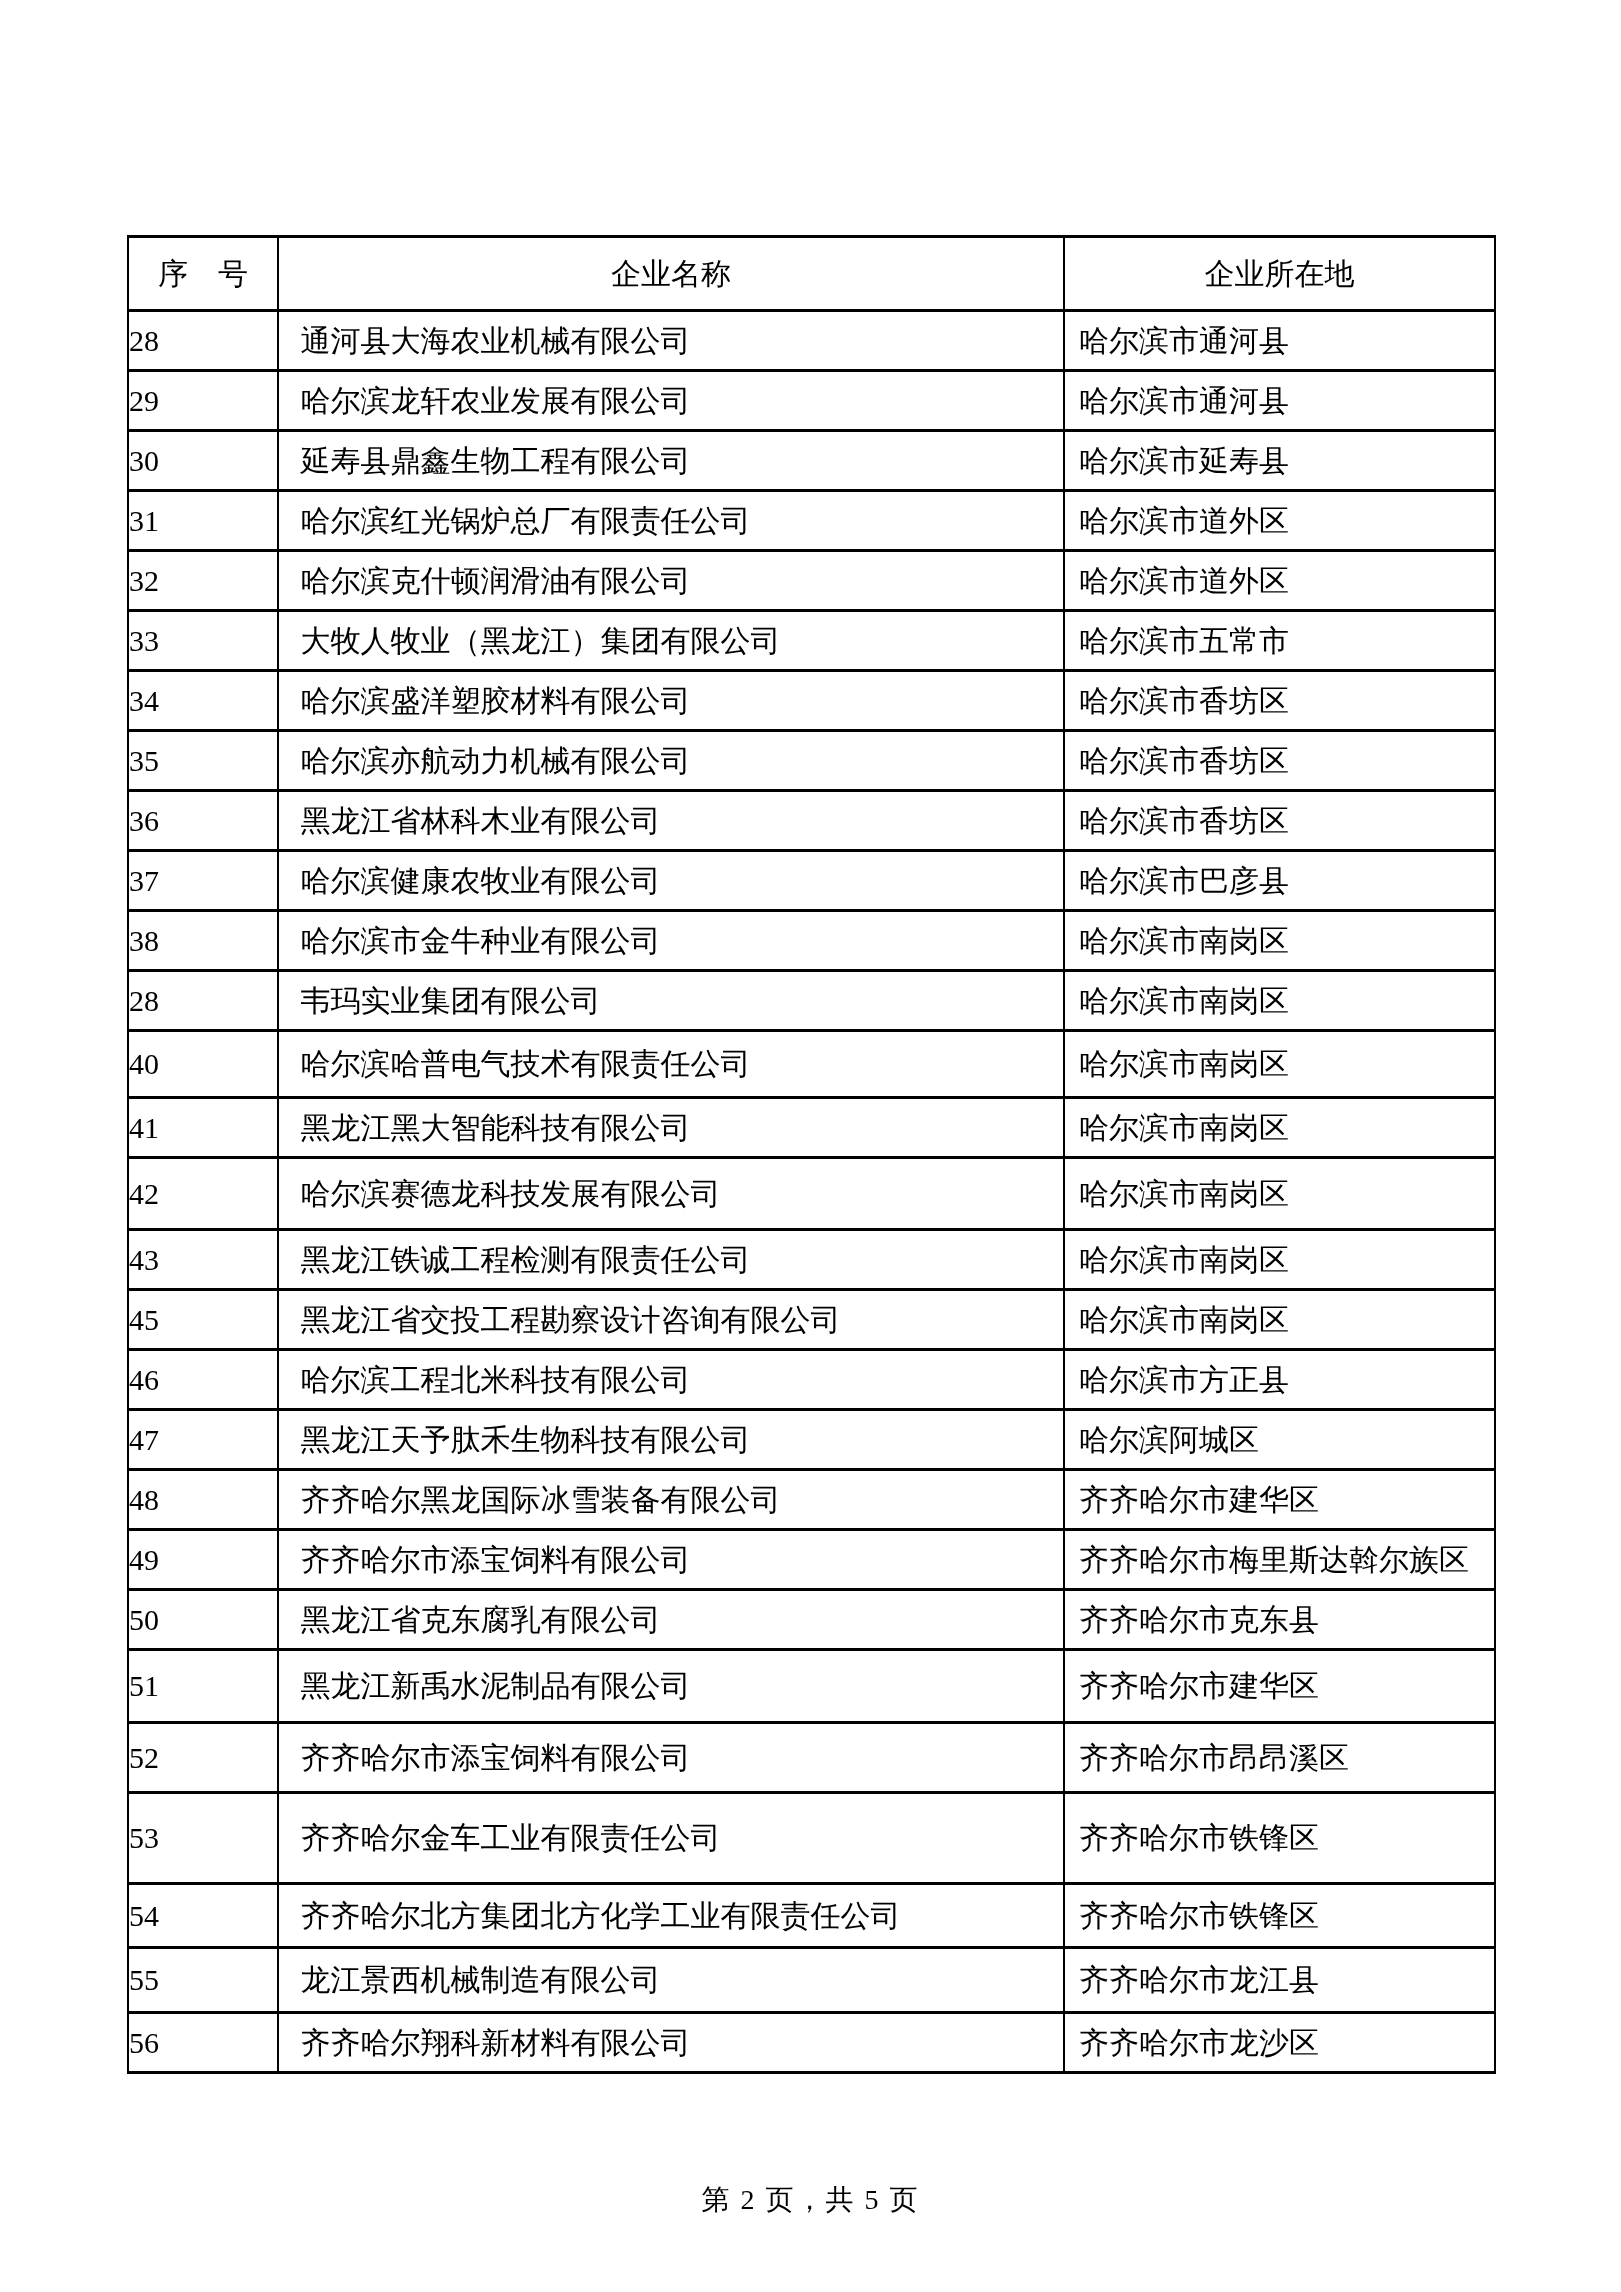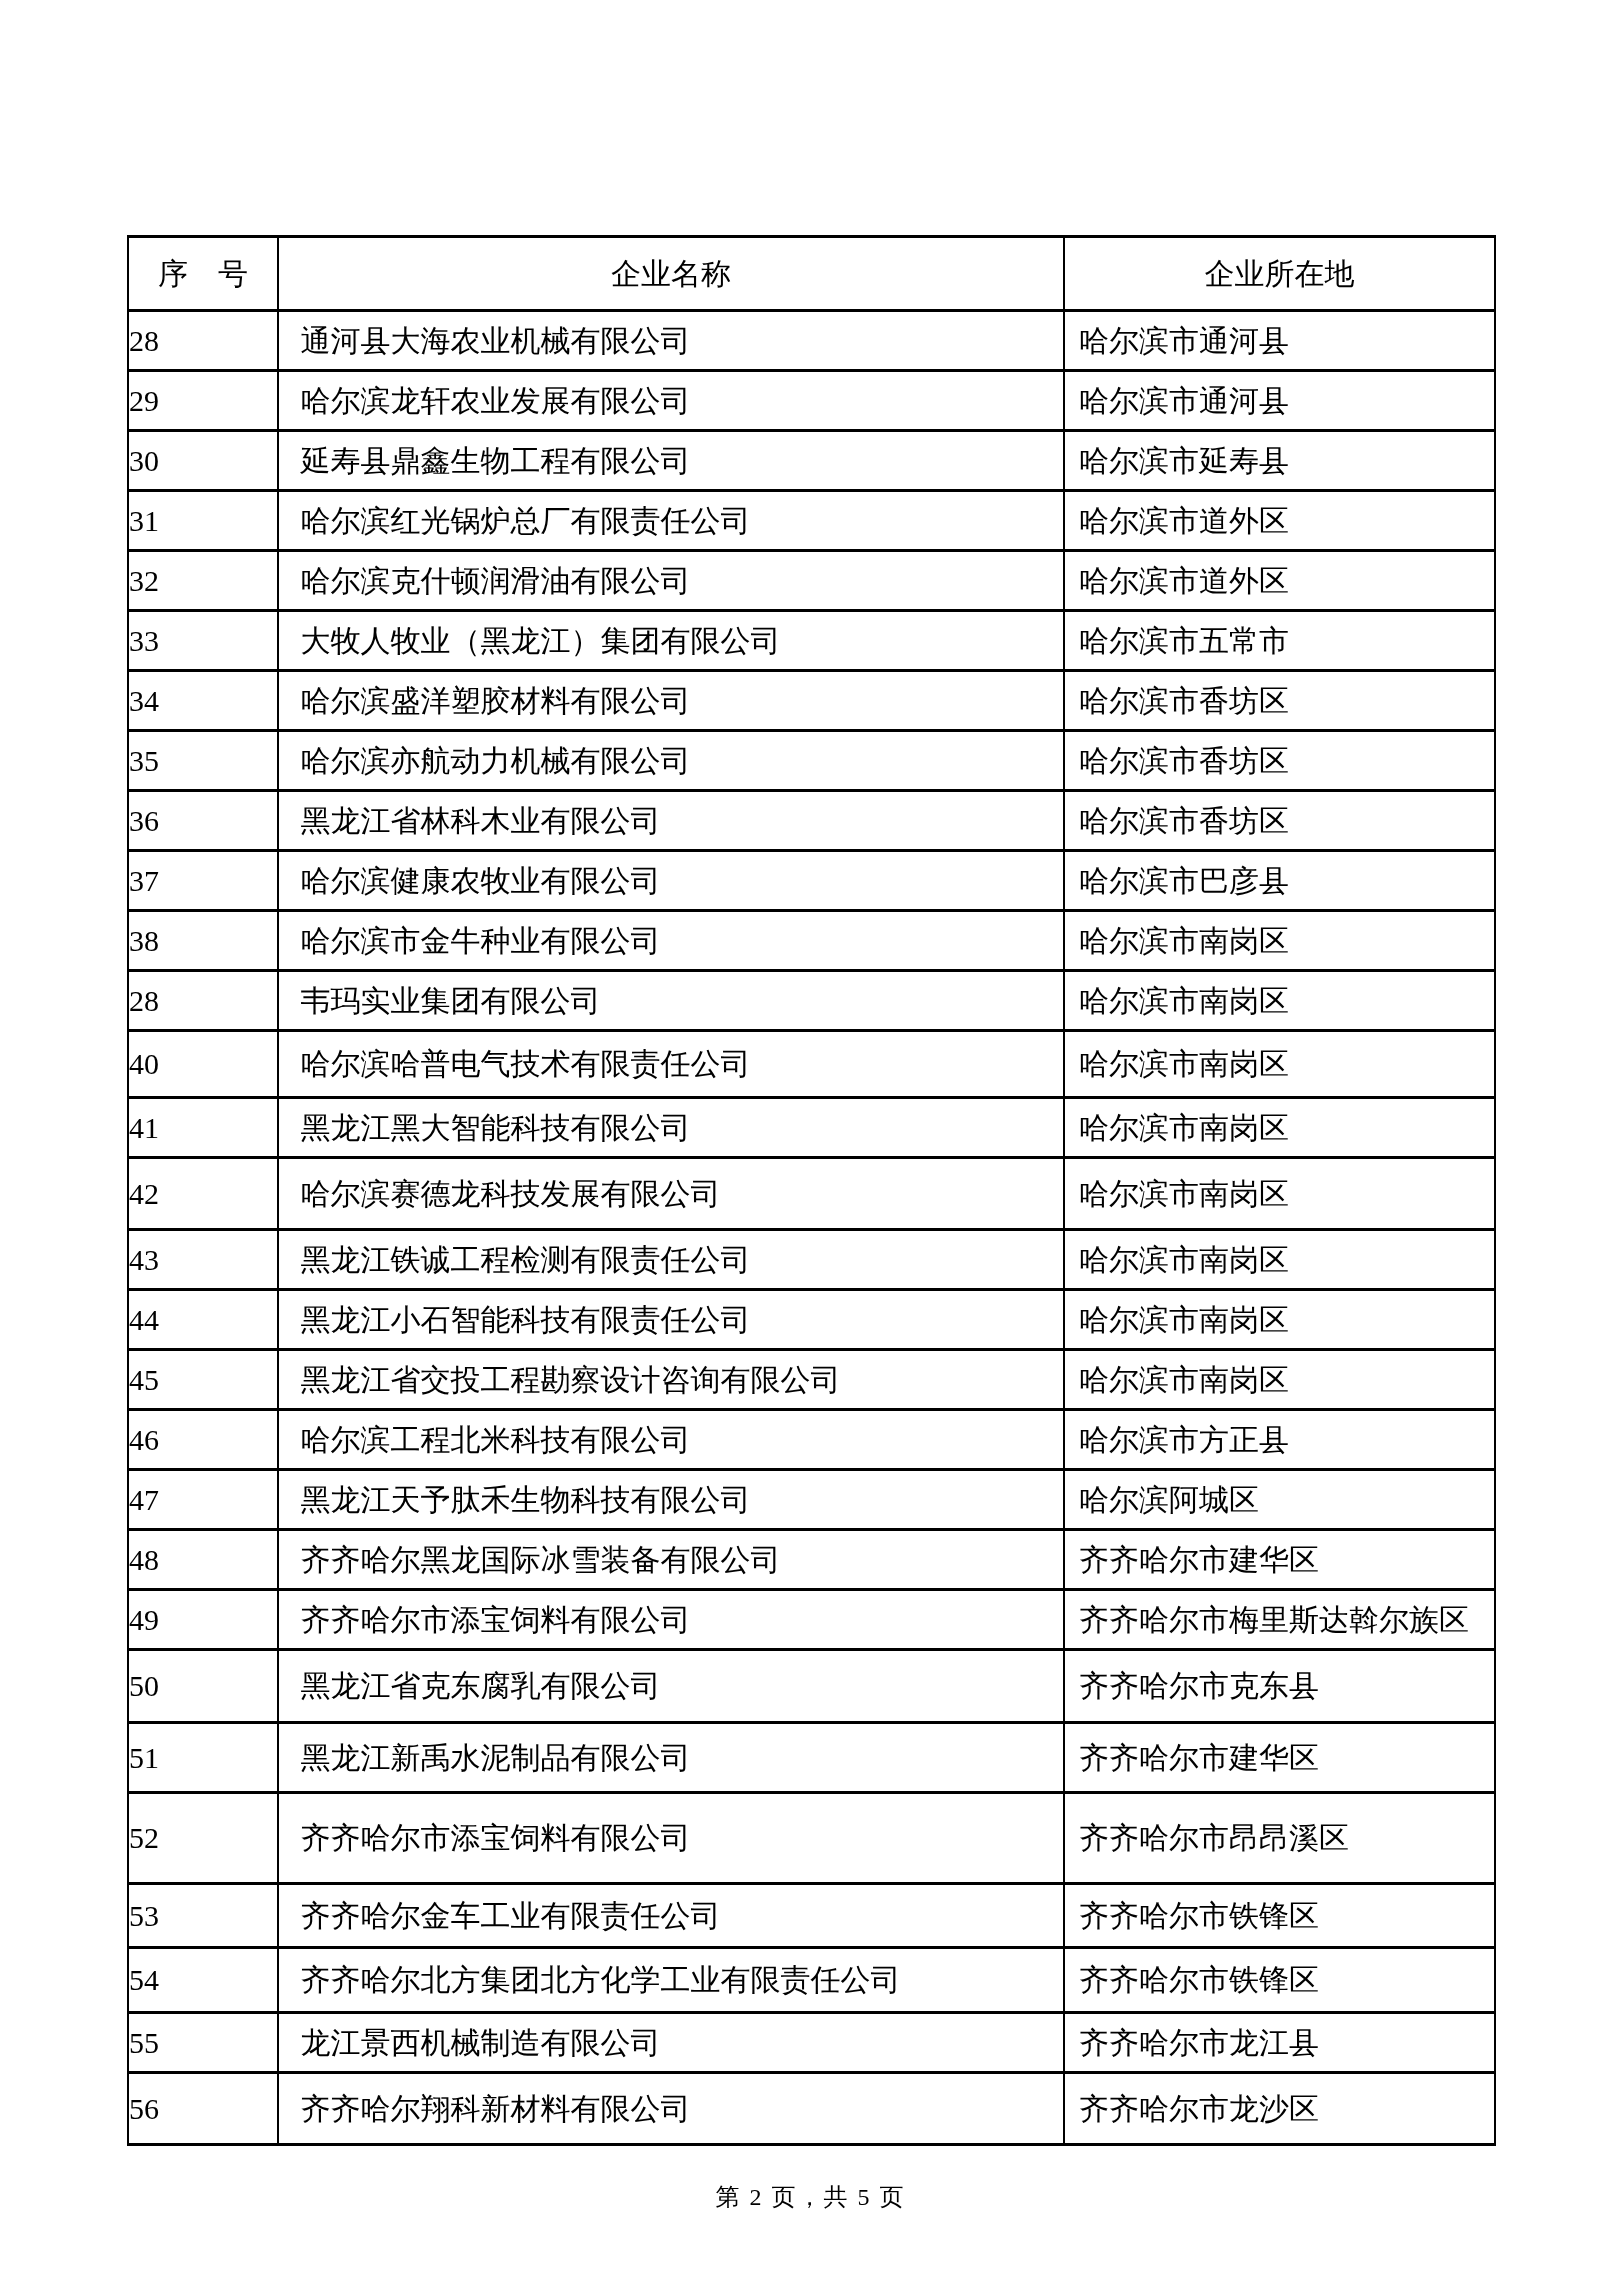--- a/index.html
+++ b/index.html
@@ -54,21 +54,21 @@
   th { text-align: center; }
   td.col-no   { text-align: left; }
   td.col-name { text-align: left; padding-left: 21.6px; padding-right: 0; }
   td.col-loc  { text-align: left; padding-left: 14px; padding-right: 3.9px; }
   .page-footer {
     position: absolute;
     left: 0;
     top: 2149px;
     width: 1621px;
     text-align: center;
-    font-size: 24px;
+    font-size: 28px;
     letter-spacing: 2px;
   }
 </style>
 </head>
 <body>
 
 <div class="page">
 
   <table class="company-table">
     <colgroup>
@@ -158,25 +158,20 @@
           <td class="col-no">42</td>
           <td class="col-name">哈尔滨赛德龙科技发展有限公司</td>
           <td class="col-loc">哈尔滨市南岗区</td>
         </tr>
         <tr>
           <td class="col-no">43</td>
           <td class="col-name">黑龙江铁诚工程检测有限责任公司</td>
           <td class="col-loc">哈尔滨市南岗区</td>
         </tr>
         <tr>
-          <td class="col-no">44</td>
-          <td class="col-name">黑龙江小石智能科技有限责任公司</td>
-          <td class="col-loc">哈尔滨市南岗区</td>
-        </tr>
-        <tr>
           <td class="col-no">45</td>
           <td class="col-name">黑龙江省交投工程勘察设计咨询有限公司</td>
           <td class="col-loc">哈尔滨市南岗区</td>
         </tr>
         <tr>
           <td class="col-no">46</td>
           <td class="col-name">哈尔滨工程北米科技有限公司</td>
           <td class="col-loc">哈尔滨市方正县</td>
         </tr>
         <tr>

